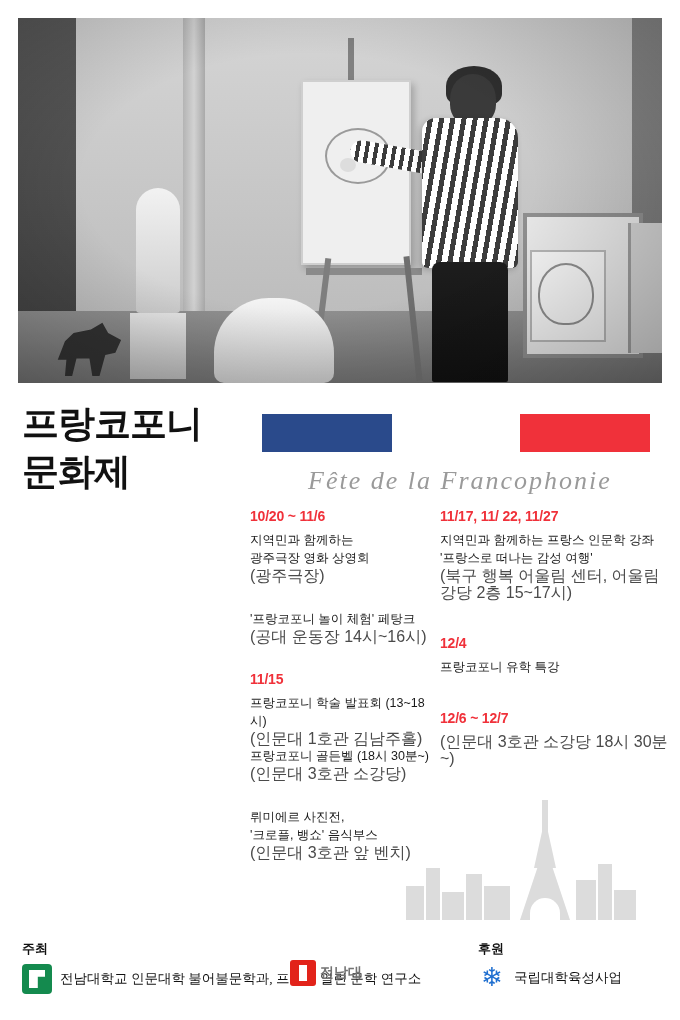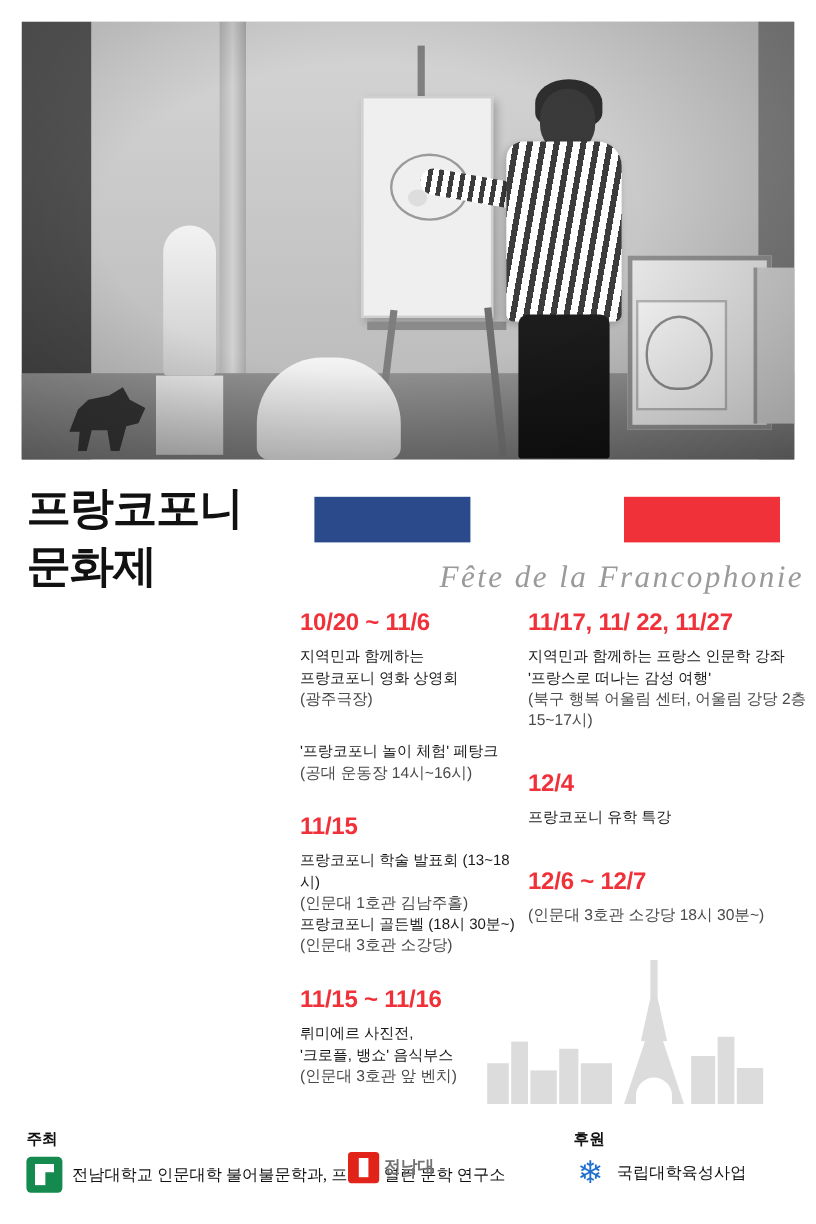--- a/index.html
+++ b/index.html
@@ -91,35 +91,35 @@
   .title-line {
     font-family:"Liberation Sans", sans-serif;
     font-weight:bold; font-size:37px; letter-spacing:-1px;
     color:#111; line-height:48px;
   }
   .flag-blue { position:absolute; left:262px; top:414px; width:130px; height:38px; background:#2a4a8b; }
   .flag-red  { position:absolute; left:520px; top:414px; width:130px; height:38px; background:#f0313a; }
   .subtitle {
     position:absolute; left:250px; top:466px; width:420px;
     font-family:"Liberation Serif", serif; font-style:italic;
-    font-size:26px; letter-spacing:2px; color:#9a9a9a; text-align:right;
+    font-size:26px; letter-spacing:2px; color:#9a9a9a; text-align:center;
     white-space:nowrap;
   }
 
   
   .col { position:absolute; }
   .col-left  { left:250px; top:508px; width:190px; }
   .col-right { left:440px; top:508px; width:236px; }
   .entry { margin-bottom:26px; }
   .entry .date {
-    color:#f0313a; font-weight:bold; font-size:20px;
+    color:#f0313a; font-weight:bold; font-size:14px;
     margin-bottom:7px; letter-spacing:-0.2px;
   }
   .entry .line { font-size:12.5px; color:#1a1a1a; line-height:18px; }
-  .entry .note { font-size:13px; color:#4a4a4a; line-height:17px; }
+  .entry .note { font-size:16px; color:#4a4a4a; line-height:17px; }
 
   
   .skyline { position:absolute; left:400px; top:800px; width:250px; height:120px; }
   .sky-b { position:absolute; bottom:0; background:#dcdcdc; }
   .tower { position:absolute; left:118px; bottom:0; width:54px; height:120px; }
   .tower-top { position:absolute; left:24px; bottom:86px; width:6px; height:34px; background:#dcdcdc; }
   .tower-mid { position:absolute; left:16px; bottom:52px; width:22px; height:36px;
     background:#dcdcdc; clip-path:polygon(36% 0,64% 0,100% 100%,0 100%); }
   .tower-bot { position:absolute; left:2px; bottom:0; width:50px; height:54px;
     background:#dcdcdc; clip-path:polygon(36% 0,64% 0,100% 100%,0 100%); }
@@ -189,39 +189,38 @@
   </div>
   <div class="flag-blue"></div>
   <div class="flag-red"></div>
   <div class="subtitle">Fête de la Francophonie</div>
 
   <div class="col col-left">
 
     <div class="entry">
       <div class="date">10/20 ~ 11/6</div>
       <div class="line">지역민과 함께하는</div>
-      <div class="line">프랑코포니 영화 상영회</div>
+      <div class="line">광주극장 영화 상영회</div>
       <div class="note">(광주극장)</div>
     </div>
 
     <div class="entry">
       <div class="line">'프랑코포니 놀이 체험' 페탕크</div>
       <div class="note">(공대 운동장 14시~16시)</div>
     </div>
 
     <div class="entry">
       <div class="date">11/15</div>
       <div class="line">프랑코포니 학술 발표회 (13~18시)</div>
       <div class="note">(인문대 1호관 김남주홀)</div>
       <div class="line">프랑코포니 골든벨 (18시 30분~)</div>
       <div class="note">(인문대 3호관 소강당)</div>
     </div>
 
     <div class="entry">
-      <div class="date">11/15 ~ 11/16</div>
       <div class="line">뤼미에르 사진전,</div>
       <div class="line">'크로플, 뱅쇼' 음식부스</div>
       <div class="note">(인문대 3호관 앞 벤치)</div>
     </div>
 
   </div>
 
   <div class="col col-right">
 
     <div class="entry">

